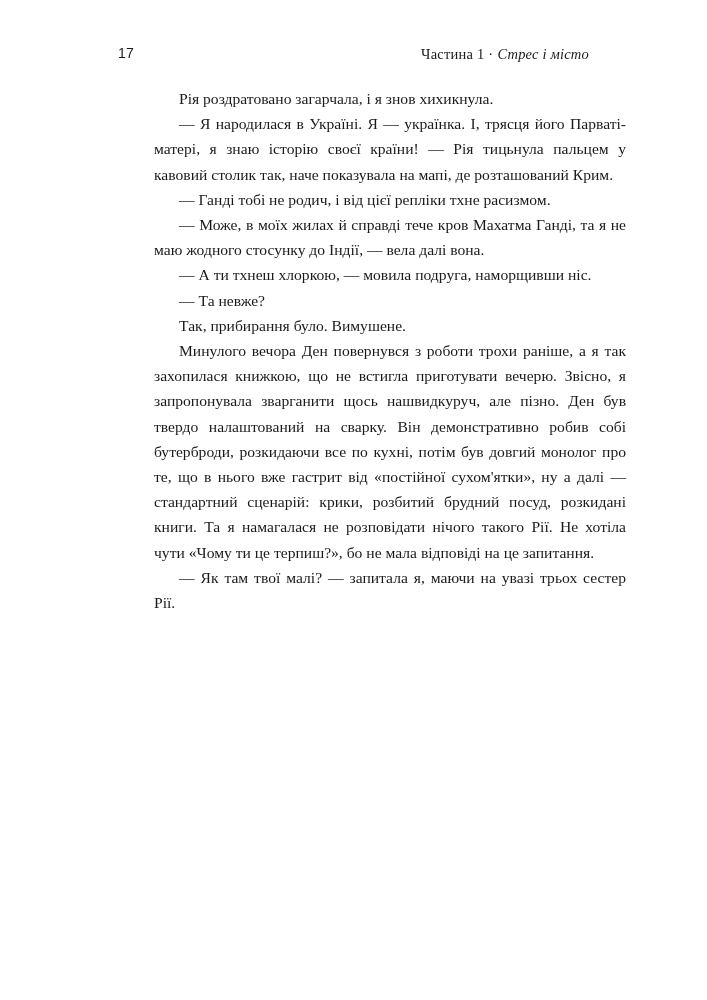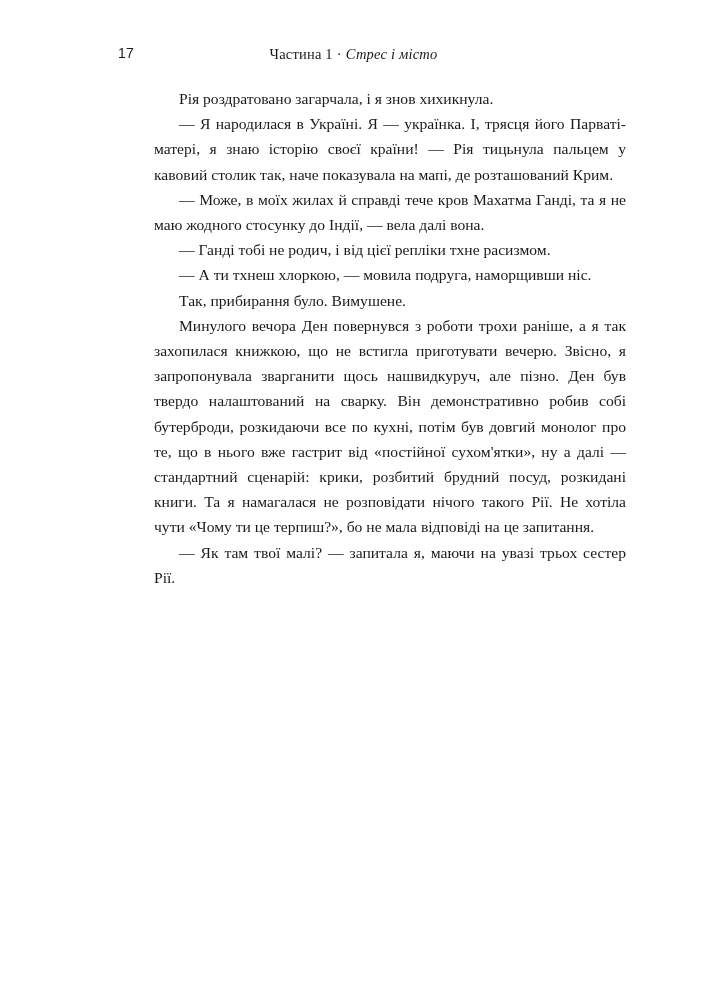--- a/index.html
+++ b/index.html
@@ -35,21 +35,21 @@
     top: 0;
     font-family: "Liberation Sans", sans-serif;
     font-size: 14px;
     color: #1a1a1a;
   }
   .head-title {
     position: absolute;
     left: 0;
     right: 0;
     top: 1px;
-    text-align: center;
+    text-align: right;
     font-size: 14.5px;
     color: #1a1a1a;
     white-space: nowrap;
   }
   .head-title .sep {
     padding: 0 4px;
   }
   .head-title .ital {
     font-style: italic;
   }
@@ -78,21 +78,22 @@
   <div class="running-head">
     <span class="folio">17</span>
     <div class="head-title">
       <span>Частина 1</span><span class="sep">·</span><span class="ital">Стрес і місто</span>
     </div>
   </div>
 
   <div class="body-text">
     <p>Рія роздратовано загарчала, і я знов хихикнула.</p>
     <p>— Я народилася в Україні. Я — українка. І, трясця його Парваті-матері, я знаю історію своєї країни! — Рія тицьнула пальцем у кавовий столик так, наче показувала на мапі, де розташований Крим.</p>
+    <p>— Ганді тобі не родич, і від цієї репліки тхне расизмом.</p>
     <p>— Може, в моїх жилах й справді тече кров Махатма Ганді, та я не маю жодного стосунку до Індії, — вела далі вона.</p>
-    <p>— Ганді тобі не родич, і від цієї репліки тхне расизмом.</p>
     <p>— А ти тхнеш хлоркою, — мовила подруга, наморщивши ніс.</p>
+    <p>— Та невже?</p>
     <p>Так, прибирання було. Вимушене.</p>
     <p>Минулого вечора Ден повернувся з роботи трохи раніше, а я так захопилася книжкою, що не встигла приготувати вечерю. Звісно, я запропонувала зварганити щось нашвидкуруч, але пізно. Ден був твердо налаштований на сварку. Він демонстративно робив собі бутерброди, розкидаючи все по кухні, потім був довгий монолог про те, що в нього вже гастрит від «постійної сухом'ятки», ну а далі — стандартний сценарій: крики, розбитий брудний посуд, розкидані книги. Та я намагалася не розповідати нічого такого Рії. Не хотіла чути «Чому ти це терпиш?», бо не мала відповіді на це запитання.</p>
     <p>— Як там твої малі? — запитала я, маючи на увазі трьох сестер Рії.</p>
   </div>
 
 </div>
 
 </body></html>

